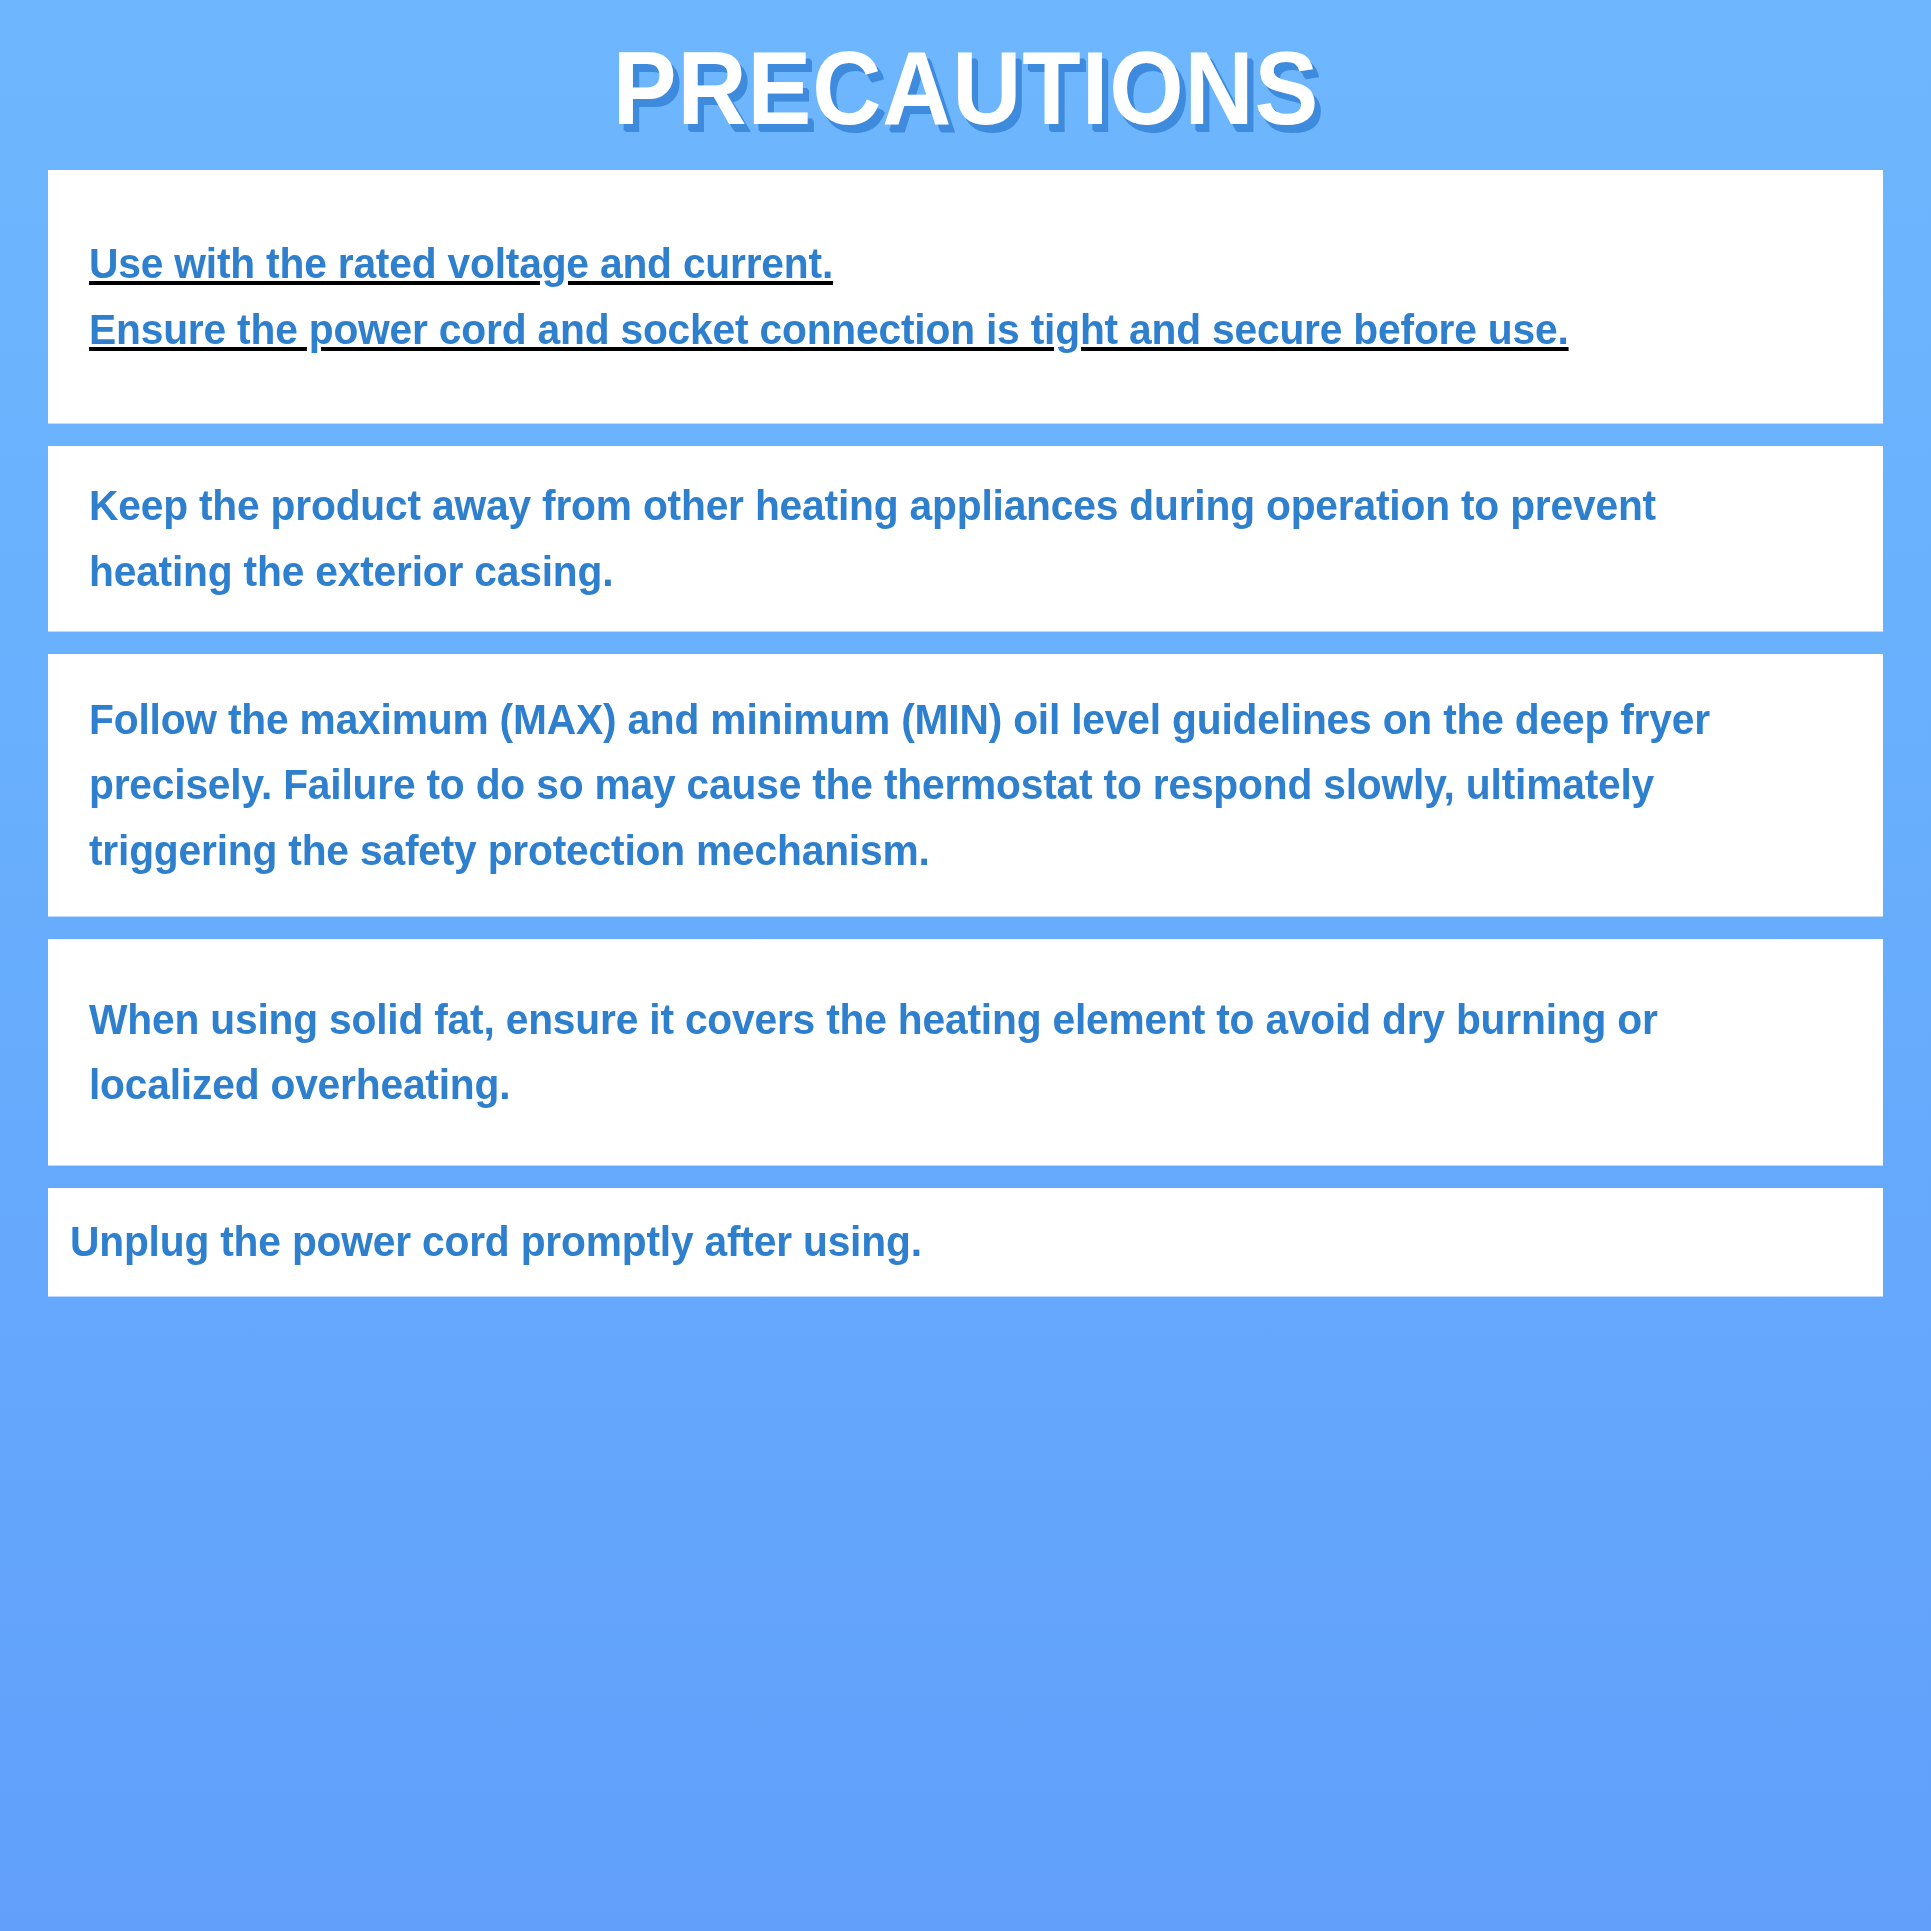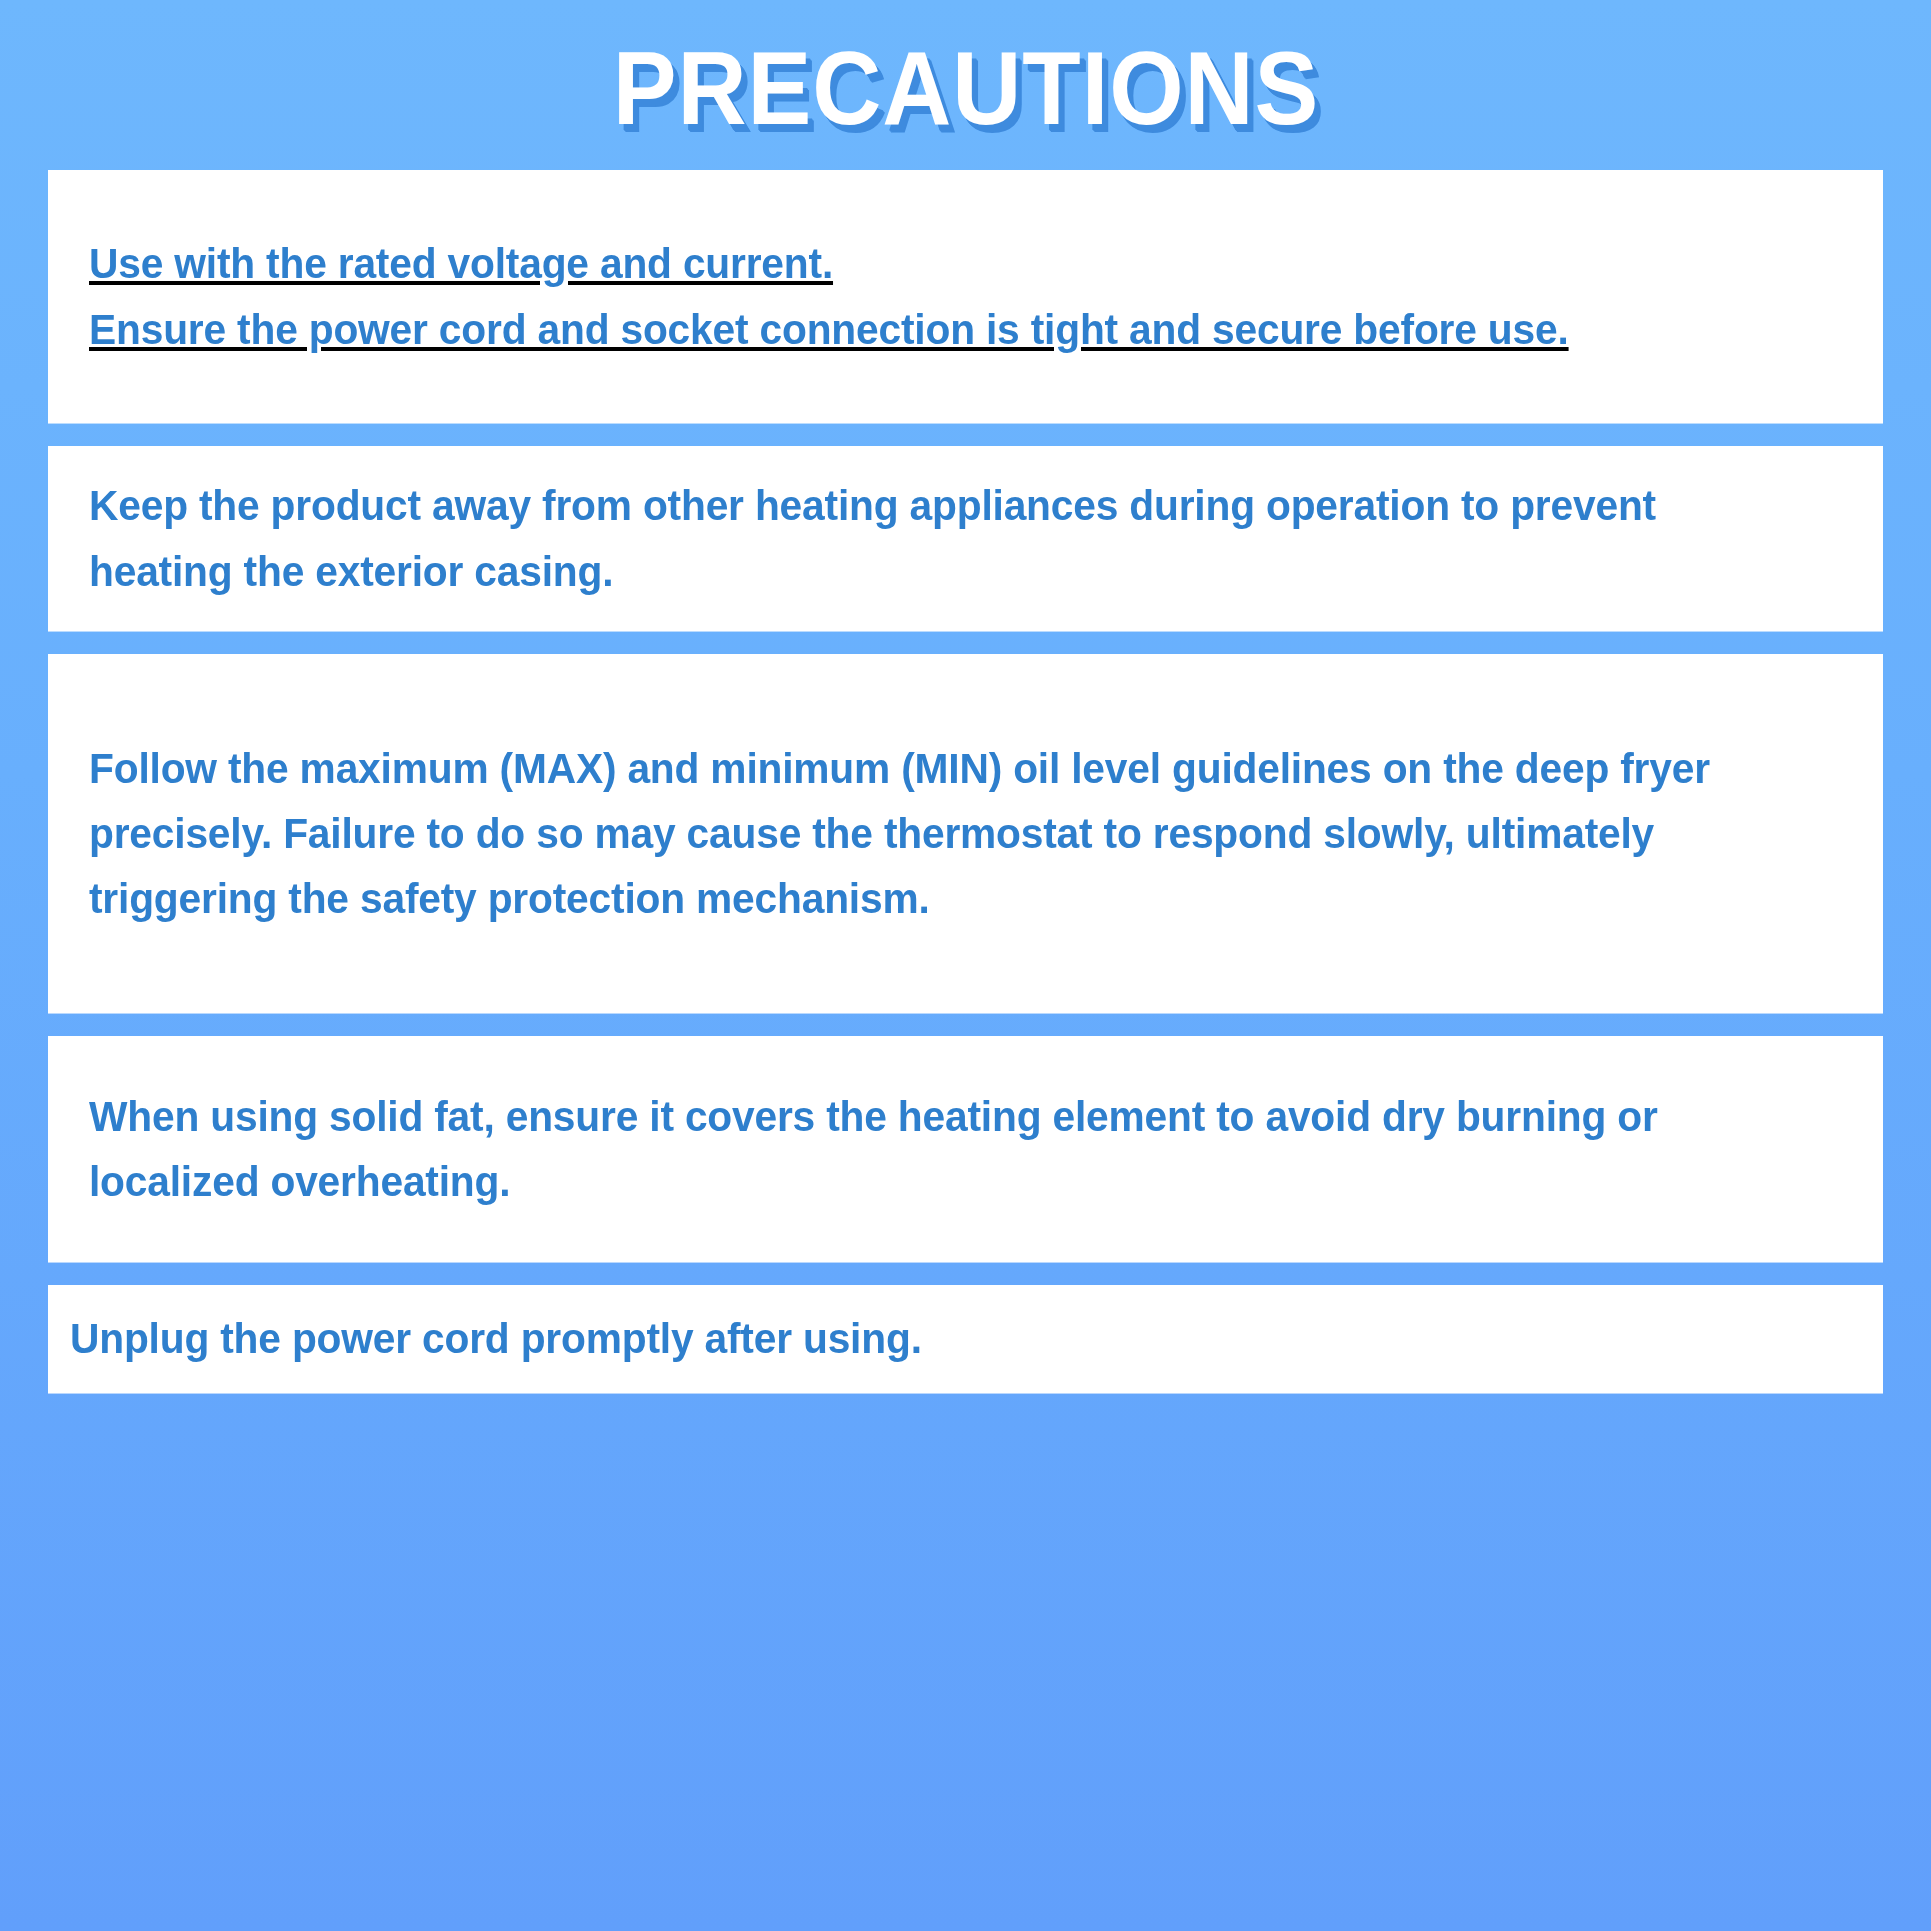--- a/index.html
+++ b/index.html
@@ -69,21 +69,21 @@
     letter-spacing: -0.2px;
     transform: scaleX(0.97);
     transform-origin: left center;
     white-space: pre-line;
     font-family: "Liberation Sans", "DejaVu Sans", sans-serif;
   }
   
   .card.c1 { height: 253px; text-decoration: underline; }
   .card.c2 { height: 185px; }
   .card.c3 { height: 193px; }
-  .card.c4 { height: 359px; }
+  .card.c4 { height: 262px; }
   .card.c5 { height: 226px; }
   .card.c6 { height: 108px; padding-left: 22px; }
   .card.c6 .card-text { line-height: 1.2; }
 </style>
 </head>
 <body>
 
 <div class="poster">
 
   <div class="title-wrap">

